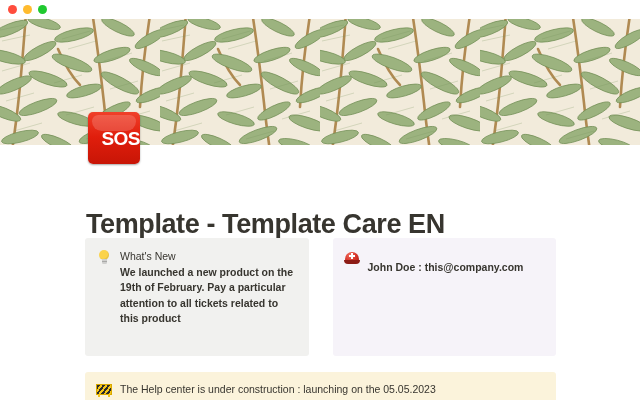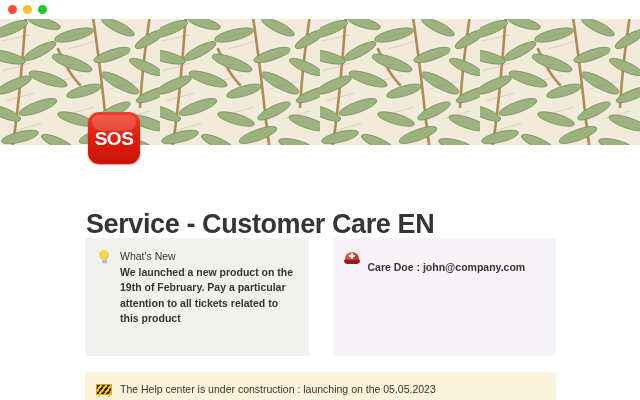--- a/index.html
+++ b/index.html
@@ -52,26 +52,26 @@
     height: 126px;
   }
 
   
   #page-icon {
     position: absolute;
     left: 88px;
     top: 112px;
     width: 52px;
     height: 52px;
-    border-radius: 11px;
+    border-radius: 5px;
     background: linear-gradient(#f0402a 0%, #e01e0c 48%, #c81506 100%);
     box-shadow: 0 1px 2px rgba(0,0,0,.35);
     display: flex;
     align-items: center;
-    justify-content: center;
+    justify-content: flex-end;
     z-index: 5;
   }
   #page-icon .sos-text {
     color: #ffffff;
     font-weight: bold;
     font-size: 19px;
     letter-spacing: -0.5px;
     font-family: "Liberation Sans", sans-serif;
     line-height: 1;
   }
@@ -282,21 +282,21 @@
   </svg>
 </div>
 
 <div id="page-icon">
   <div class="sos-gloss"></div>
   <span class="sos-text">SOS</span>
 </div>
 
 <div id="page-body">
 
-  <h1 id="page-title">Service - Customer Care EN</h1>
+  <h1 id="page-title">Template - Template Care EN</h1>
 
   <div id="callout-row">
 
     <div class="callout callout-half callout-gray">
       <span class="callout-emoji emoji-bulb">
         <span class="bulb-glass"></span>
         <span class="bulb-base"></span>
         <span class="bulb-line"></span>
       </span>
       <span class="callout-text">
@@ -307,21 +307,21 @@
 
     <div class="callout callout-half callout-lavender">
       <span class="callout-emoji emoji-helmet">
         <span class="helmet-dome"></span>
         <span class="helmet-brim"></span>
         <span class="cross-v"></span>
         <span class="cross-h"></span>
       </span>
       <span class="callout-text">
         <span class="spacer"></span>
-        <span class="strong">Care Doe : john@company.com</span>
+        <span class="strong">John Doe : this@company.com</span>
       </span>
     </div>
 
   </div>
 
   <div id="bottom-callout" class="callout callout-cream">
     <span class="callout-emoji emoji-construction">
       <span class="barrier"></span>
       <span class="leg-l"></span>
       <span class="leg-r"></span>

